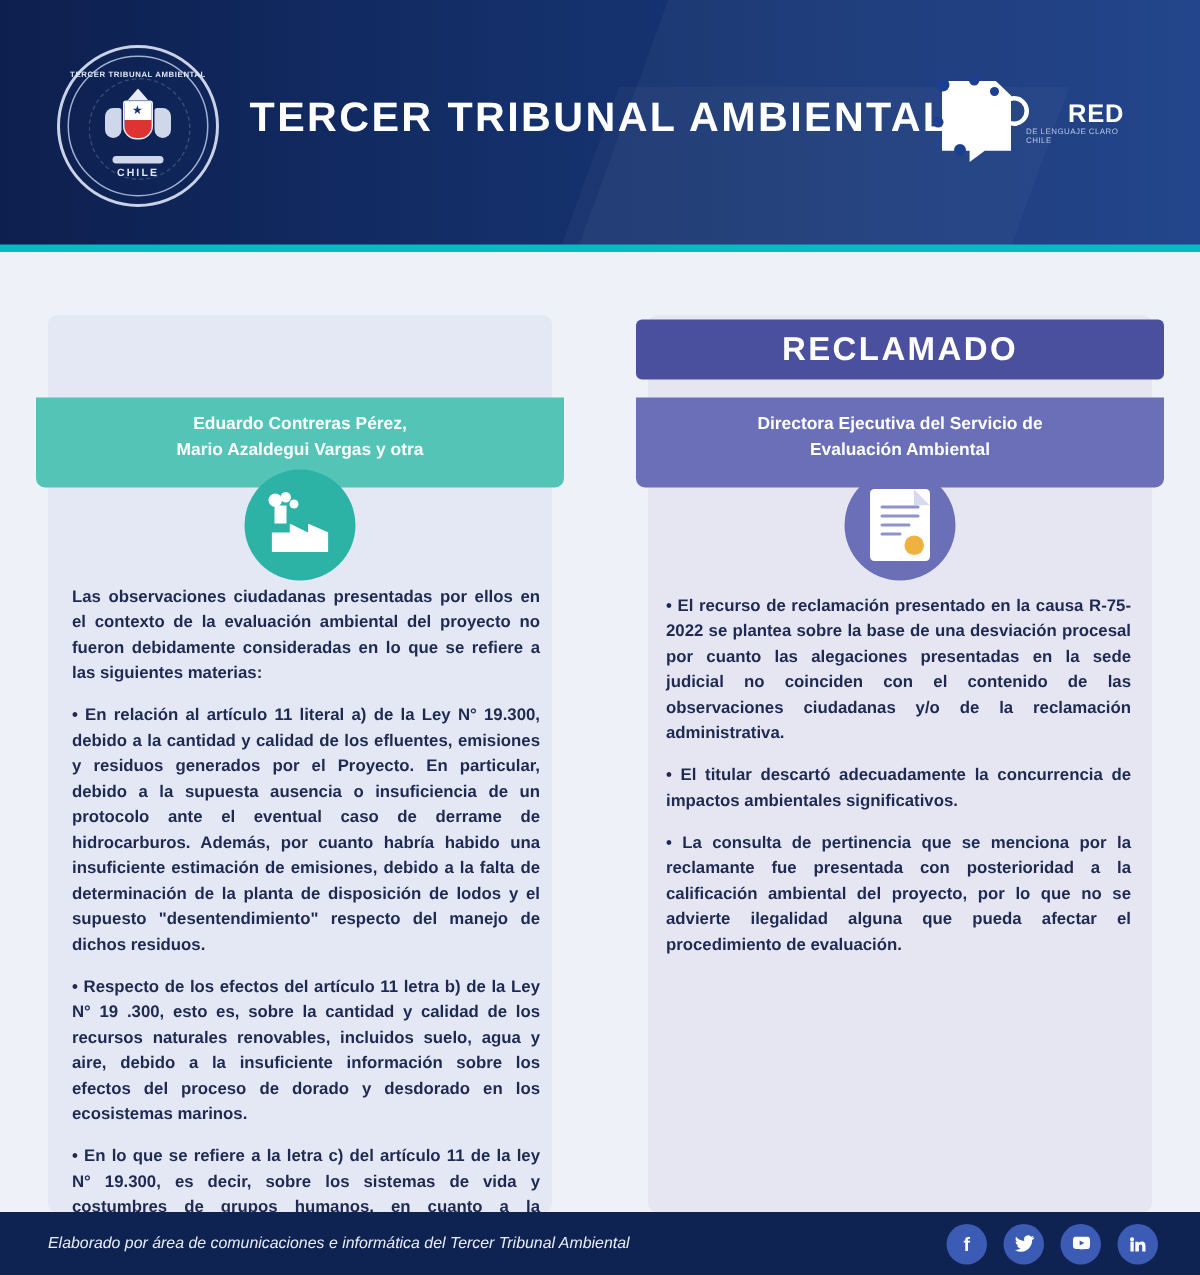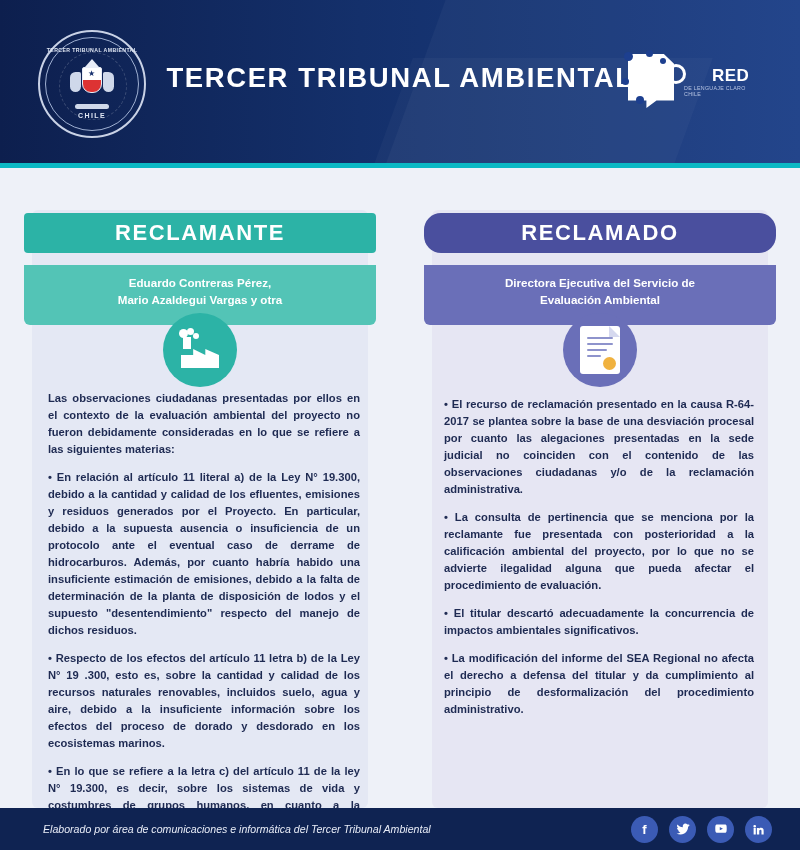--- a/index.html
+++ b/index.html
@@ -206,21 +206,21 @@
     display: flex;
     align-items: center;
     justify-content: center;
     color: #ffffff;
     font-size: 22px;
     letter-spacing: 1.6px;
     font-weight: bold;
     z-index: 3;
   }
   .banner.teal { background: #2cb3a6; }
-  .banner.indigo { background: #4a4f9e; border-radius: 17px; }
+  .banner.indigo { background: #4a4f9e; }
 
   .subbanner {
     position: absolute;
     left: 24px;
     right: 24px;
     top: 85px;
     padding: 10px 18px 16px 18px;
     border-radius: 0 0 6px 6px;
     color: #ffffff;
     text-align: center;
@@ -303,21 +303,21 @@
     position: absolute;
     left: 0; bottom: 0;
     width: 800px;
     height: 42px;
     background: #0f2352;
     display: flex;
     align-items: center;
   }
   .footer-text {
     position: absolute;
-    left: 43px;
+    left: 32px;
     color: #e8ecf7;
     font-size: 10.6px;
     font-style: italic;
   }
   .socials {
     position: absolute;
     right: 28px;
     display: flex;
     gap: 11px;
     align-items: center;
@@ -370,21 +370,20 @@
       <div class="red-text">RED</div>
       <div class="red-sub">DE LENGUAJE CLARO CHILE</div>
     </div>
   </div>
 
   <div class="columns">
 
     <div class="col col-left">
       <div class="card"></div>
       <div class="subbanner teal">Eduardo Contreras Pérez,<br>Mario Azaldegui Vargas y otra</div>
-      <div class="banner teal">RECLAMANTE</div>
       <div class="icon-circle teal">
         <div class="factory">
           <div class="smoke" style="width:9px;height:9px;left:2px;bottom:30px;"></div>
           <div class="smoke" style="width:7px;height:7px;left:10px;bottom:33px;"></div>
           <div class="smoke" style="width:6px;height:6px;left:16px;bottom:29px;"></div>
           <div class="stack"></div>
           <div class="body"></div>
         </div>
       </div>
       <div class="body-text">
@@ -405,24 +404,23 @@
           <div class="sheet"></div>
           <div class="fold"></div>
           <div class="line" style="top:11px; width:26px;"></div>
           <div class="line" style="top:17px; width:26px;"></div>
           <div class="line" style="top:23px; width:20px;"></div>
           <div class="line" style="top:29px; width:14px;"></div>
           <div class="seal"></div>
         </div>
       </div>
       <div class="body-text">
-        <p>• El recurso de reclamación presentado en la causa R-64-2017 se plantea sobre la base de una desviación procesal por cuanto las alegaciones presentadas en la sede judicial no coinciden con el contenido de las observaciones ciudadanas y/o de la reclamación administrativa.</p>
+        <p>• El recurso de reclamación presentado en la causa R-75-2022 se plantea sobre la base de una desviación procesal por cuanto las alegaciones presentadas en la sede judicial no coinciden con el contenido de las observaciones ciudadanas y/o de la reclamación administrativa.</p>
+        <p>• El titular descartó adecuadamente la concurrencia de impactos ambientales significativos.</p>
         <p>• La consulta de pertinencia que se menciona por la reclamante fue presentada con posterioridad a la calificación ambiental del proyecto, por lo que no se advierte ilegalidad alguna que pueda afectar el procedimiento de evaluación.</p>
-        <p>• El titular descartó adecuadamente la concurrencia de impactos ambientales significativos.</p>
-        <p>• La modificación del informe del SEA Regional no afecta el derecho a defensa del titular y da cumplimiento al principio de desformalización del procedimiento administrativo.</p>
       </div>
     </div>
   </div>
 
   <div class="footer">
     <div class="footer-text">Elaborado por área de comunicaciones e informática del Tercer Tribunal Ambiental</div>
     <div class="socials">
       <div class="soc">f</div>
       <div class="soc">
         <svg width="14" height="14" viewBox="0 0 24 24" fill="#ffffff" aria-hidden="true">

